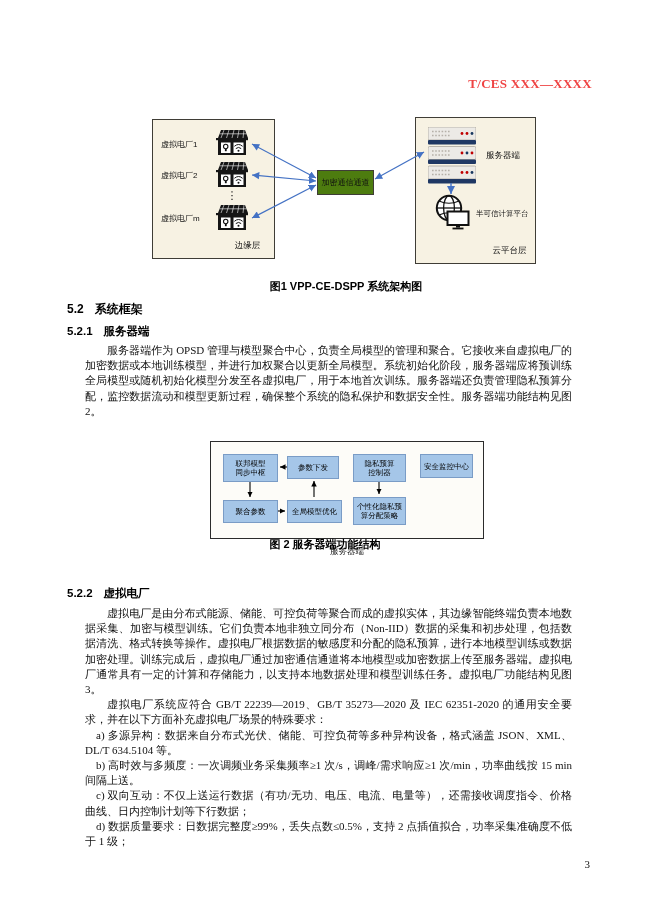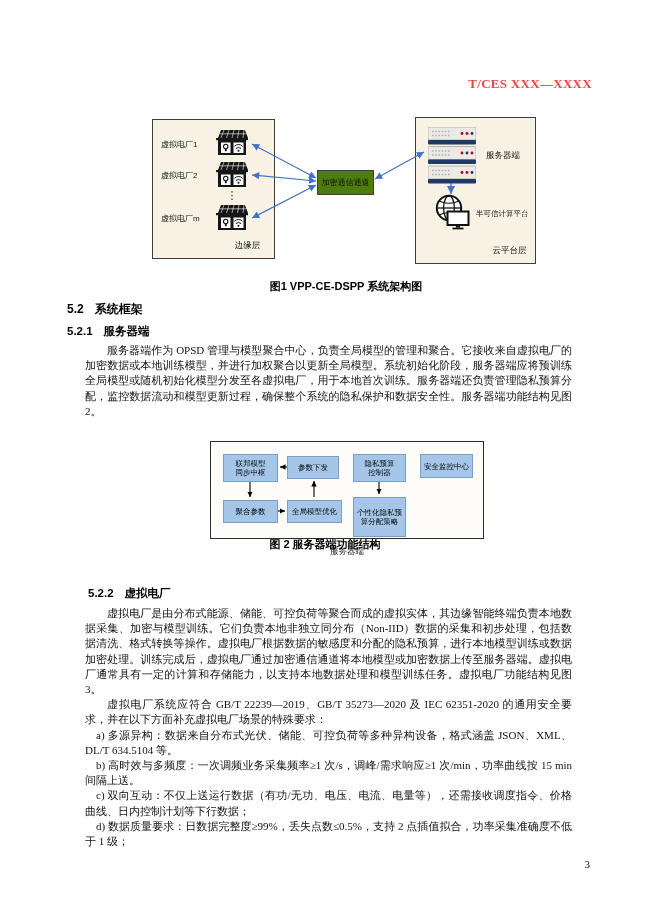--- a/index.html
+++ b/index.html
@@ -217,42 +217,42 @@
   <div class="fn-outer"></div>
 
   <div class="module" style="left:223px; top:454px; width:55px; height:28px;">联邦模型
 同步中枢</div>
   <div class="module" style="left:287px; top:456px; width:52px; height:23px;">参数下发</div>
   <div class="module" style="left:353px; top:454px; width:53px; height:28px;">隐私预算
 控制器</div>
   <div class="module" style="left:420px; top:454px; width:53px; height:24px;">安全监控中心</div>
   <div class="module" style="left:223px; top:500px; width:55px; height:23px;">聚合参数</div>
   <div class="module" style="left:287px; top:500px; width:55px; height:23px;">全局模型优化</div>
-  <div class="module" style="left:353px; top:497px; width:53px; height:40px;">个性化隐私预
+  <div class="module" style="left:353px; top:497px; width:53px; height:28px;">个性化隐私预
 算分配策略</div>
 
   <svg class="overlay" style="left:210px; top:441px; width:274px; height:98px;" viewBox="0 0 274 98">
     <defs>
       <marker id="ak" markerWidth="7" markerHeight="7" refX="5" refY="2.5" orient="auto">
         <path d="M0,0 L5,2.5 L0,5 Z" fill="#000"></path>
       </marker>
     </defs>
     <line x1="77" y1="26" x2="70" y2="26" stroke="#000" stroke-width="1.1" marker-end="url(#ak)"></line>
     <line x1="40" y1="41" x2="40" y2="56" stroke="#000" stroke-width="1.1" marker-end="url(#ak)"></line>
     <line x1="68" y1="70" x2="75" y2="70" stroke="#000" stroke-width="1.1" marker-end="url(#ak)"></line>
     <line x1="104" y1="56" x2="104" y2="40" stroke="#000" stroke-width="1.1" marker-end="url(#ak)"></line>
     <line x1="169" y1="41" x2="169" y2="53" stroke="#000" stroke-width="1.1" marker-end="url(#ak)"></line>
   </svg>
 
   <div class="fn-label">服务器端</div>
 </div>
 
 <div class="fig-caption" style="top:537px;">图 2  服务器端功能结构</div>
 
-<div class="heading" style="top:586px; font-size:11.5px;margin-left:21px;">
+<div class="heading" style="top:586px; font-size:11.5px;">
   <span>5.2.2</span><span class="ht">虚拟电厂</span>
 </div>
 <div class="bodytext" style="top:606px;">
   <p class="ind2">虚拟电厂是由分布式能源、储能、可控负荷等聚合而成的虚拟实体，其边缘智能终端负责本地数据采集、加密与模型训练。它们负责本地非独立同分布（Non-IID）数据的采集和初步处理，包括数据清洗、格式转换等操作。虚拟电厂根据数据的敏感度和分配的隐私预算，进行本地模型训练或数据加密处理。训练完成后，虚拟电厂通过加密通信通道将本地模型或加密数据上传至服务器端。虚拟电厂通常具有一定的计算和存储能力，以支持本地数据处理和模型训练任务。虚拟电厂功能结构见图 3。</p>
   <p class="ind2">虚拟电厂系统应符合 GB/T 22239—2019、GB/T 35273—2020 及 IEC 62351-2020 的通用安全要求，并在以下方面补充虚拟电厂场景的特殊要求：</p>
   <p class="ind1">a) 多源异构：数据来自分布式光伏、储能、可控负荷等多种异构设备，格式涵盖 JSON、XML、DL/T 634.5104 等。</p>
   <p class="ind1">b) 高时效与多频度：一次调频业务采集频率≥1 次/s，调峰/需求响应≥1 次/min，功率曲线按 15 min 间隔上送。</p>
   <p class="ind1">c) 双向互动：不仅上送运行数据（有功/无功、电压、电流、电量等），还需接收调度指令、价格曲线、日内控制计划等下行数据；</p>
   <p class="ind1">d) 数据质量要求：日数据完整度≥99%，丢失点数≤0.5%，支持 2 点插值拟合，功率采集准确度不低于 1 级；</p>
 </div>

